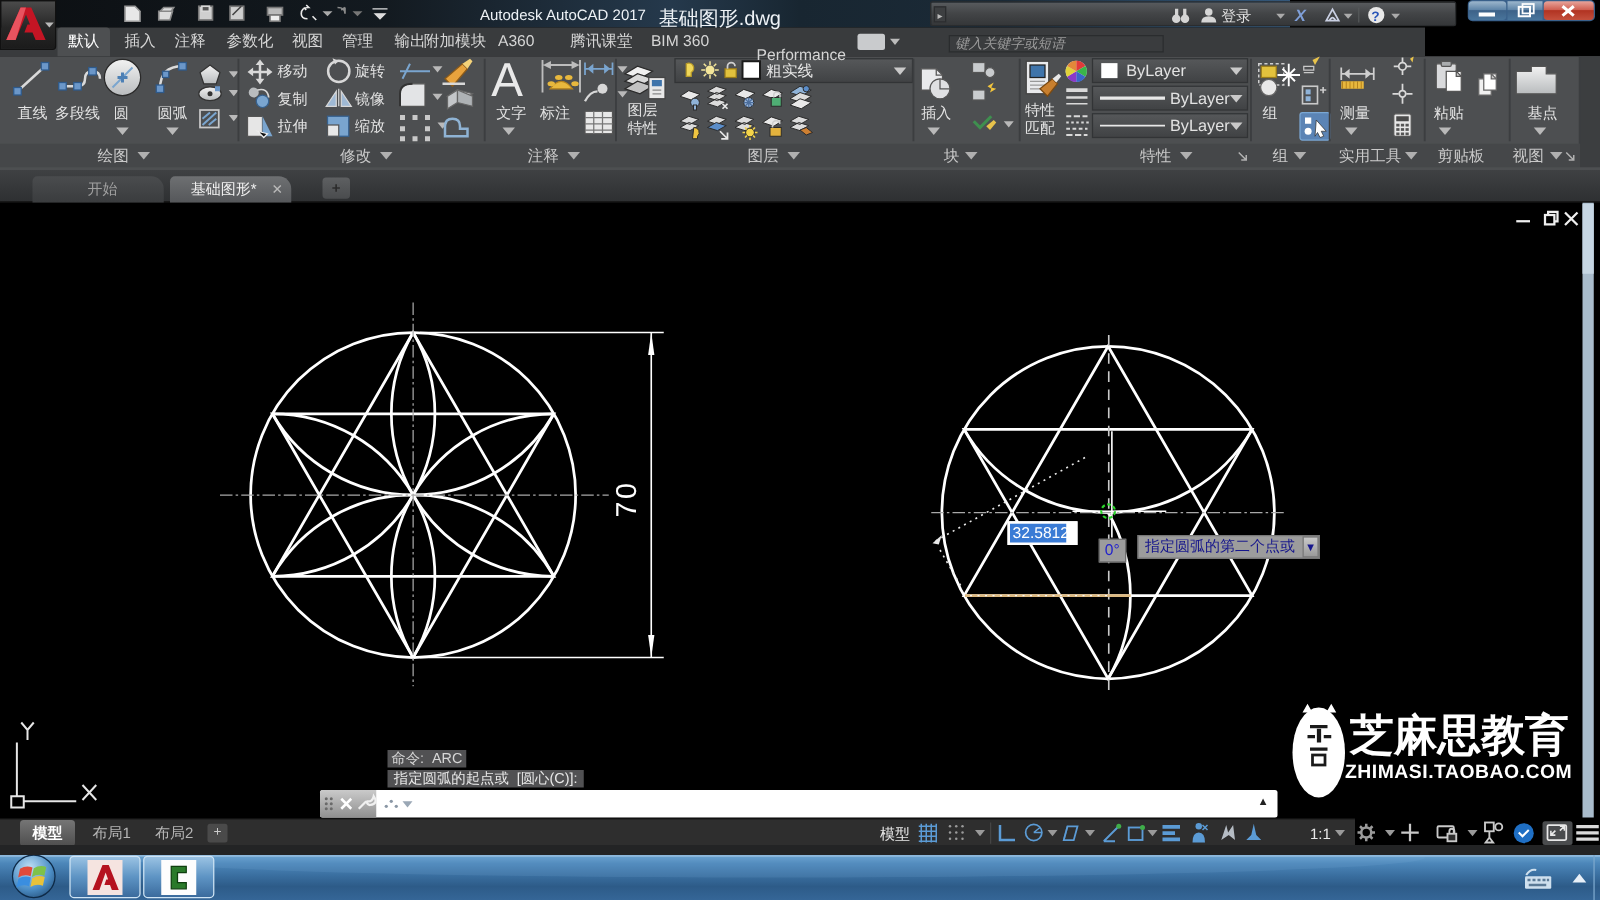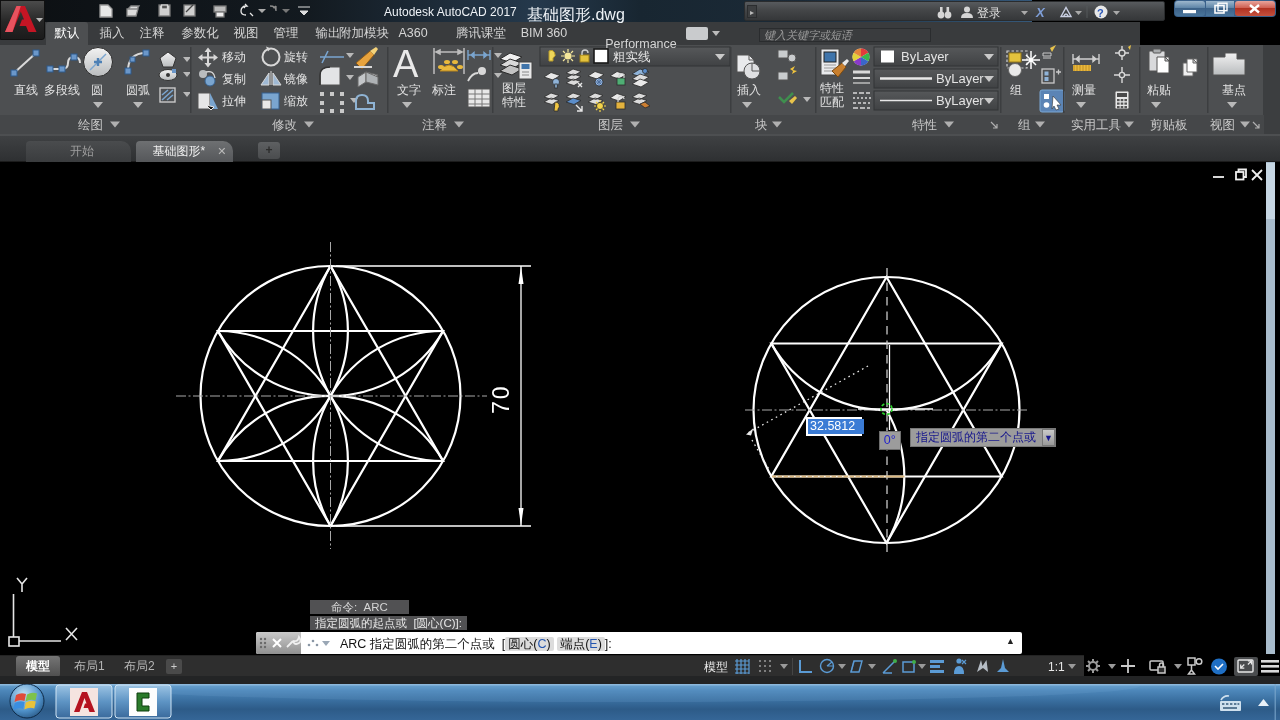--- a/index.html
+++ b/index.html
@@ -19,21 +19,21 @@
 .rtab{position:absolute;top:0;height:23px;color:#d5d5d5;font-size:12.5px;line-height:23px;text-align:center;}
 .rtab.active{background:#4d4f51;color:#fff;border-radius:3px 3px 0 0;}
 
 #ribbon{left:0;top:45px;width:1280px;height:91px;background:#4d4f51;z-index:4;}
 
 #filetabs{left:0;top:136px;width:1280px;height:26px;background:linear-gradient(180deg,#3f4143,#2e3032);border-bottom:1px solid #1c1c1c;z-index:5;}
 .ftab{position:absolute;top:5px;height:21px;font-size:12px;line-height:21px;text-align:center;}
 
 #draw{left:0;top:0;width:1280px;height:720px;z-index:1;}
 
-#cmdhist1{left:310px;top:600px;height:14px;background:rgba(88,88,90,.92);color:#d6d6d6;font-size:11.5px;line-height:14px;padding:0 21px;z-index:7;}
+#cmdhist1{left:310px;top:600px;height:14px;background:rgba(88,88,90,.92);color:#d6d6d6;font-size:11.5px;line-height:14px;padding:0 3px;z-index:7;}
 #cmdhist2{left:310px;top:616px;height:14px;background:rgba(88,88,90,.92);color:#e8e8e8;font-size:11.5px;line-height:14px;padding:0 5px;z-index:7;}
 #cmdbar{left:256px;top:632px;width:766px;height:22px;background:#fff;border-radius:2px;z-index:7;}
 #cmdgrip{position:absolute;left:0;top:0;width:45px;height:22px;background:linear-gradient(180deg,#cacaca,#909090);border-radius:2px 0 0 2px;}
 .chip{background:#dcdcdc;border-radius:2px;padding:0 3px;}
 .bluek{color:#2456b0;}
 
 #statusbar{left:0;top:655px;width:1084px;height:21px;background:#2e2e2e;border-top:1px solid #232323;z-index:7;}
 .ltab{position:absolute;top:0;height:21px;padding:0 10px;font-size:12px;line-height:21px;color:#c9c9c9;}
 
 #taskstrip{left:0;top:676px;width:1280px;height:8px;background:#232425;z-index:7;}
@@ -553,21 +553,21 @@
     <path d="M4 31 L15.5 5 H19.8 L11.5 31 Z" fill="#e8535f"></path>
     <path d="M35 17 l3.5 4 3.5 -4 Z" fill="#b9b9b9"></path>
   </svg>
 </div>
 <div id="filetabs" class="abs">
   <div class="ftab" style="left:26px;width:105px;background:linear-gradient(180deg,#4a4c4e,#3a3c3e);color:#9f9f9f;border-radius:4px 10px 0 0;padding-left:7px;">开始</div>
   <div class="ftab" style="left:136px;width:97px;background:linear-gradient(180deg,#6e7072,#55575a);color:#f0f0f0;border-radius:4px 10px 0 0;padding-left:10px;">基础图形*<span style="color:#b9b9b9;font-size:11px;margin-left:12px;">✕</span></div>
   <div class="ftab" style="left:258px;width:22px;background:linear-gradient(180deg,#5e6062,#4a4c4e);color:#2c2c2c;border-radius:3px;text-align:center;top:6px;height:17px;line-height:16px;font-weight:bold;">+</div>
 </div>
 <div class="abs" style="left:806px;top:417px;width:56px;height:19px;background:#fff;border:1px solid #fff;z-index:6;">
-  <div class="abs" style="left:1px;top:1px;width:56px;height:15px;background:#3a7bd5;color:#fff;font-size:12.5px;line-height:15px;padding-left:2px;">32.5812</div>
+  <div class="abs" style="left:1px;top:1px;width:45px;height:15px;background:#3a7bd5;color:#fff;font-size:12.5px;line-height:15px;padding-left:2px;">32.5812</div>
 </div>
 <div class="abs" style="left:878.5px;top:431px;width:22.5px;height:19px;background:#9c9c9c;border:1px solid #6e6e6e;color:#2222cc;font-size:12.5px;line-height:17px;text-align:center;z-index:6;">0°</div>
 <div class="abs" style="left:910px;top:428px;width:146px;height:19px;background:#9c9c9c;border:1px solid #787878;color:#16168c;font-size:12px;line-height:17px;padding-left:5px;z-index:6;">指定圆弧的第二个点或</div>
 <div class="abs" style="left:1042px;top:429px;width:13px;height:17px;background:linear-gradient(180deg,#c9c9c9,#9a9a9a);border:1px solid #787878;color:#16168c;font-size:9px;line-height:16px;text-align:center;z-index:6;">▼</div>
 <div id="cmdhist1" class="abs">命令:&nbsp; ARC</div>
 <div id="cmdhist2" class="abs">指定圆弧的起点或&nbsp; [圆心(C)]:</div>
 <div id="cmdbar" class="abs">
   <div id="cmdgrip"></div>
   <svg class="abs" style="left:0;top:0" width="766" height="22" viewBox="0 0 766 22">
     <g fill="#6a6a6a">
@@ -580,21 +580,20 @@
         </g>
     <path d="M17 7 l8 8 M25 7 l-8 8" stroke="#fff" stroke-width="2"></path>
     <path d="M31 15 l6 -6 m0 0 q5 1 6 -4 q4 6 -3 7 q-2 0 -3 -3" stroke="#f0f0f0" stroke-width="1.8" fill="none"></path>
     <g fill="#8a97a5">
           <circle cx="53" cy="13" r="1.3"></circle>
           <circle cx="57" cy="9" r="1.3"></circle>
           <circle cx="61" cy="13" r="1.3"></circle>
         </g>
     <path d="M66 9 l4 5 4 -5 Z" fill="#9aa7b5"></path>
   </svg>
-  <div class="abs" style="left:84px;top:3.5px;color:#111;font-size:12.5px;font-family:'Liberation Sans';">ARC 指定圆弧的第二个点或&nbsp; [<span class="chip">圆心(<span class="bluek">C</span>)</span> <span class="chip">端点(<span class="bluek">E</span>)</span>]:</div>
   <div class="abs" style="left:750px;top:4px;color:#222;font-size:9px;">▲</div>
 </div>
 <div id="statusbar" class="abs">
   <div class="abs ltab" style="left:16px;background:linear-gradient(180deg,#757575,#4e4e4e);color:#fff;font-weight:bold;border-radius:3px 3px 3px 3px;">模型</div>
   <div class="abs ltab" style="left:64px;color:#b5b5b5;">布局1</div>
   <div class="abs ltab" style="left:114px;color:#b5b5b5;">布局2</div>
   <div class="abs" style="left:166px;top:3px;width:16px;height:15px;background:#4a4a4a;border-radius:2px;color:#ccc;text-align:center;line-height:15px;font-size:11px;">+</div>
   <svg class="abs" style="left:698px;top:0" width="582" height="21" viewBox="0 0 582 21">
     <text x="6" y="15" fill="#e8e8e8" font-size="12">模型</text>
     <g transform="translate(36,3)" stroke="#5b9bd5" stroke-width="1.2">
@@ -723,13 +722,29 @@
             <rect x="10" y="9" width="2.4" height="2"></rect>
             <rect x="14" y="9" width="2.4" height="2"></rect>
             <rect x="17.5" y="9" width="1.8" height="2"></rect>
             <rect x="3" y="13" width="14" height="2"></rect>
           </g>
         </g>
     <path d="M1258 22 l5.5 -7 5.5 7 Z" fill="#e8f0f8"></path>
     <rect x="1274.5" y="0" width="1.5" height="36" fill="#7aa6cc" opacity=".7"></rect>
   </svg>
 </div>
+<div id="wm-bot" class="abs">
+  <svg width="252" height="84" viewBox="0 0 252 84">
+    <path d="M14 14 l4 -7 4 7 Z M33 14 l4 -7 4 7 Z" fill="#fff"></path>
+    <ellipse cx="27" cy="46" rx="21" ry="36" fill="#fff"></ellipse>
+    <g fill="#1a1a1a">
+          <rect x="20" y="24" width="14" height="2.6"></rect>
+          <rect x="25.5" y="27" width="3.4" height="11"></rect>
+          <rect x="18" y="32" width="6" height="2.6"></rect>
+          <rect x="31" y="32" width="6" height="2.6"></rect>
+          <rect x="20" y="42" width="14" height="2.6"></rect>
+          <rect x="22" y="48" width="10" height="8" fill="none" stroke="#1a1a1a" stroke-width="2.2"></rect>
+        </g>
+    <text x="52" y="44" fill="#fff" font-size="35" font-weight="bold">芝麻思教育</text>
+    <text x="48" y="66" fill="#fff" font-size="15.5" font-weight="bold" letter-spacing="0.4">ZHIMASI.TAOBAO.COM</text>
+  </svg>
+</div>
 </div>
 
 </body></html>

